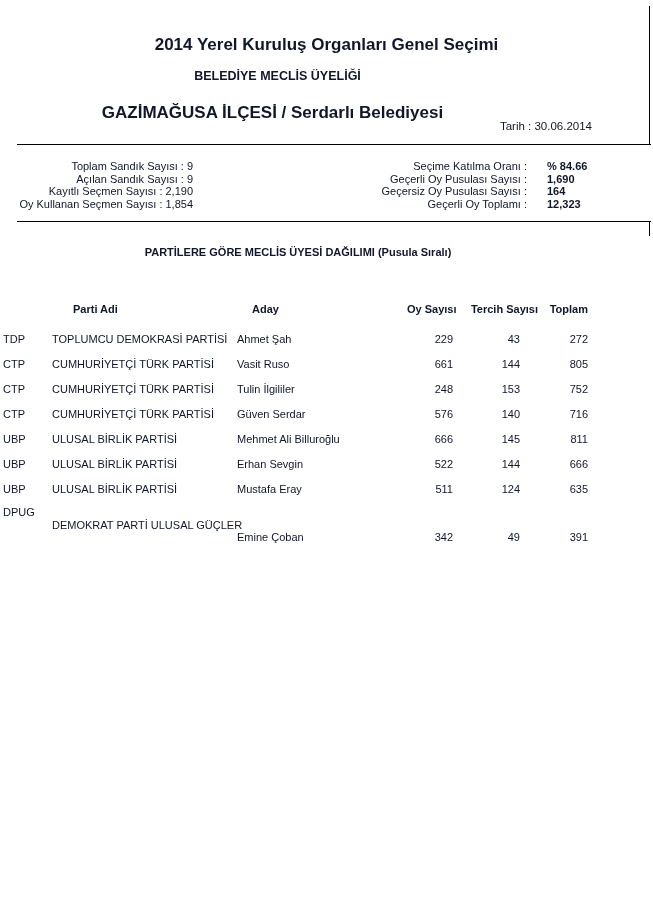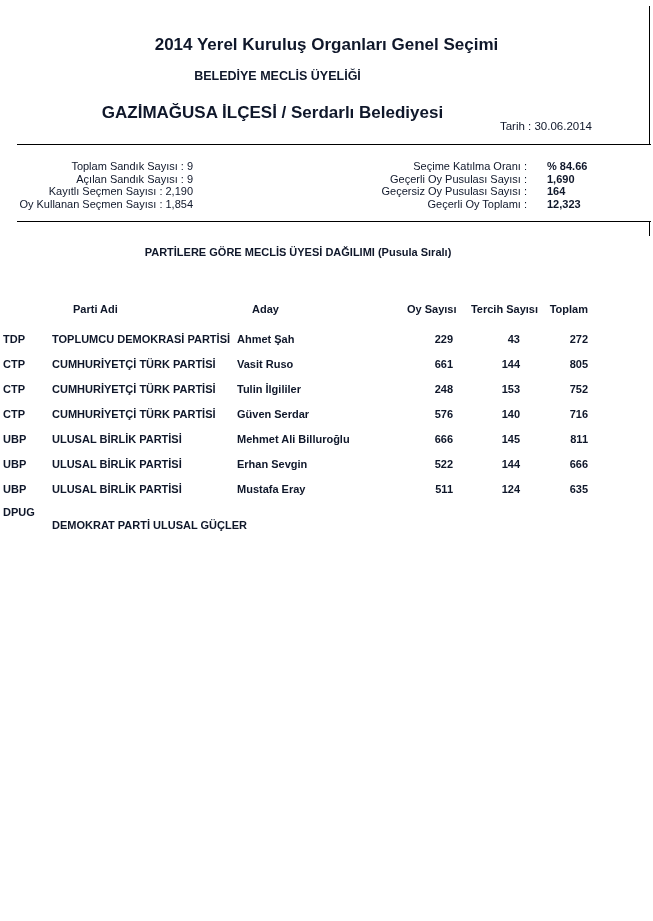--- a/index.html
+++ b/index.html
@@ -56,21 +56,21 @@
     text-align:center; font-size:11px; font-weight:bold;
   }
 
   table.results {
     position:absolute; top:280px; left:3px; width:585px;
     border-collapse:collapse; table-layout:fixed;
     font-size:11px; line-height:12px;margin-top:20px;
   }
   table.results th, table.results td {
     box-sizing:border-box; vertical-align:top;
-    padding:3px 0 0 0; overflow:visible; white-space:nowrap;font-weight:bold;
+    padding:3px 0 0 0; overflow:visible; white-space:nowrap;
   }
   table.results th { font-weight:bold; height:30px; text-align:left; }
   table.results th.c-party  { padding-left:21px; }
   table.results th.c-cand   { padding-left:15px; }
   table.results th.c-oy,
   table.results th.c-tercih,
   table.results th.c-toplam { text-align:right; }
   table.results td { height:25px; }
   table.results td.c-oy     { text-align:right; padding-right:2px; }
   table.results td.c-tercih { text-align:right; padding-right:18px; }
@@ -197,16 +197,24 @@
       <td class="c-toplam">635</td>
     </tr>
     <tr class="dpug-code-row">
       <td class="c-code">DPUG</td>
       <td colspan="5"></td>
     </tr>
     <tr class="dpug-name-row">
       <td class="c-code"></td>
       <td class="c-party" colspan="5">DEMOKRAT PARTİ ULUSAL GÜÇLER</td>
     </tr>
+    <tr class="dpug-cand-row">
+      <td class="c-code"></td>
+      <td class="c-party"></td>
+      <td class="c-cand">Emine Çoban</td>
+      <td class="c-oy">342</td>
+      <td class="c-tercih">49</td>
+      <td class="c-toplam">391</td>
+    </tr>
   </tbody>
     </table>
 
 </div>
 
 </body></html>

